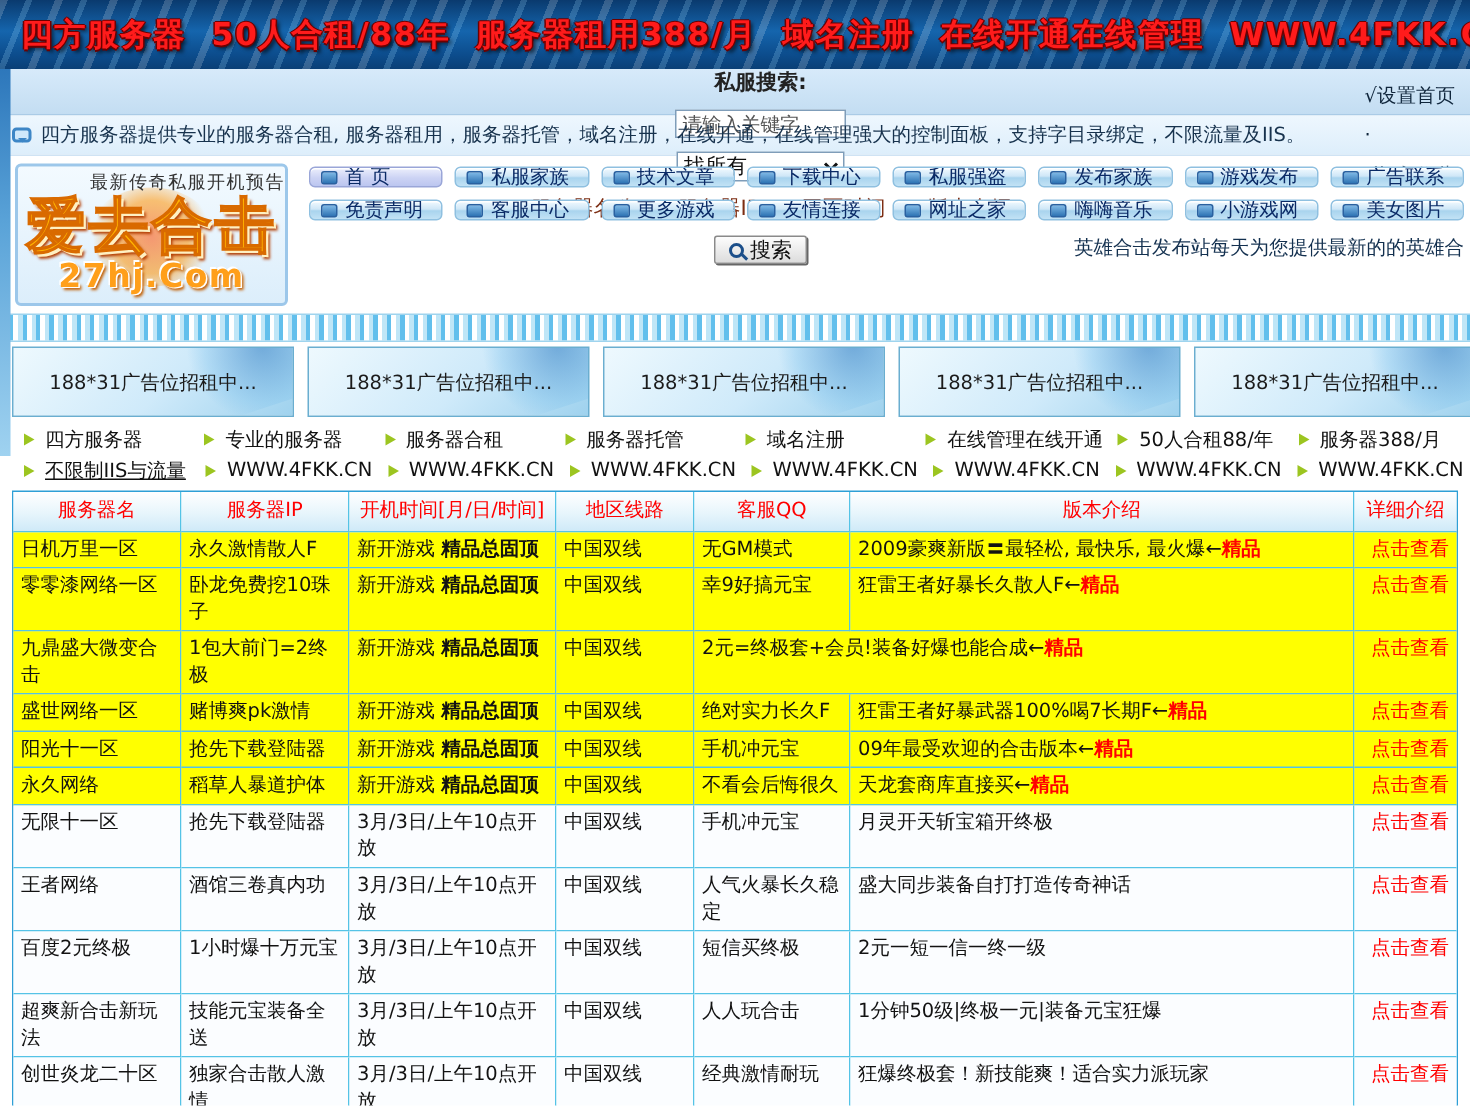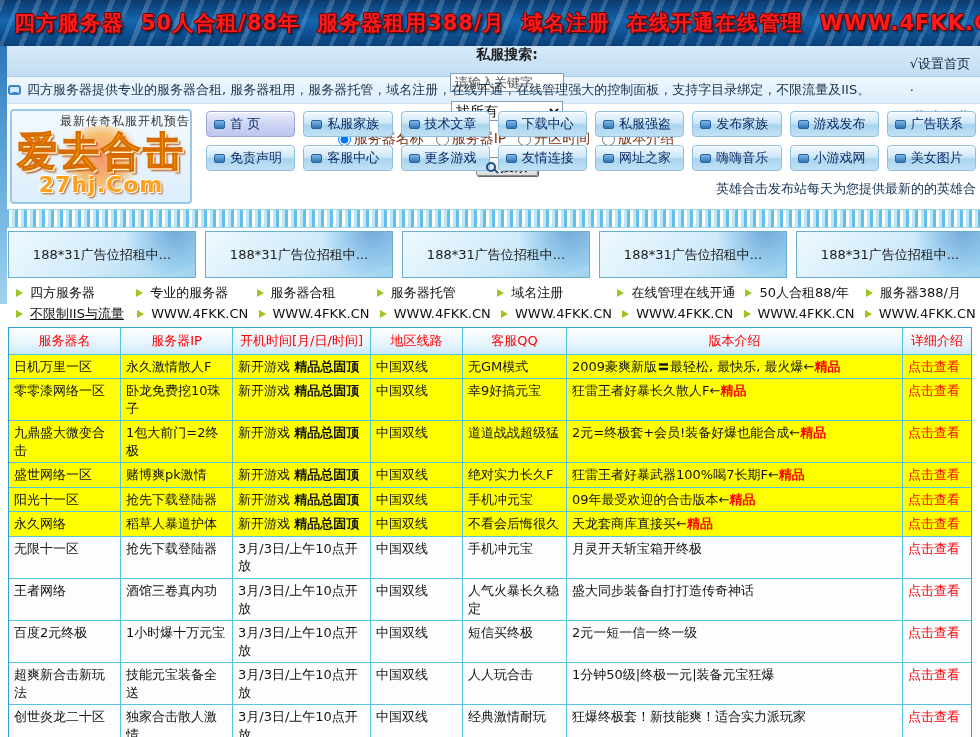--- a/index.html
+++ b/index.html
@@ -38,21 +38,21 @@
 
   
   .header-area { display:flex; padding:5px 2px 2px 10px; }
   .logo-box { width:182px; height:95px; border:2px solid #9cc7ea; border-radius:4px; background:linear-gradient(180deg,#f3faff,#dceefb); position:relative; overflow:hidden; text-align:center; flex:0 0 auto; }
   .logo-box::before { content:""; position:absolute; left:46px; top:14px; width:86px; height:66px; border-radius:50%; background:radial-gradient(circle,#ff4d00 0%,#ff9100 45%,rgba(255,145,0,0) 72%); opacity:.55; }
   .logo-tagline { position:relative; font-size:12px; color:#333; padding-top:2px; letter-spacing:1px;padding-left:48px; }
   .logo-title { position:relative; font-size:40px; font-weight:900; letter-spacing:2px; line-height:1.05; color:#ffb300; -webkit-text-stroke:1px #d96a00; text-shadow:2px 2px 0 #fff0c2,3px 3px 2px #b23c00; }
   .logo-domain { position:relative; font-size:22px; font-weight:900; color:#ff9f1a; letter-spacing:1px; text-shadow:1px 1px 0 #fff,-1px -1px 0 #fff,2px 2px 2px #c25e00; }
   .nav-area { flex:1; padding:2px 2px 0 14px; }
   .nav-grid { display:grid; grid-template-columns:repeat(8,1fr); gap:7px 8px; }
-  .nav-btn { height:26px; display:flex; align-items:center; gap:5px; padding-left:7px; font-size:13px; color:#0a2a66; background:linear-gradient(180deg,#f2faff 0%,#cfe7f7 45%,#a9d4ee 55%,#c2e2f5 100%); border:1px solid #8fc0e0; border-radius:4px; box-shadow:inset 0 1px 0 #fff; cursor:pointer; white-space:nowrap; overflow:hidden; }
+  .nav-btn { height:14px; display:flex; align-items:center; gap:5px; padding-left:7px; font-size:13px; color:#0a2a66; background:linear-gradient(180deg,#f2faff 0%,#cfe7f7 45%,#a9d4ee 55%,#c2e2f5 100%); border:1px solid #8fc0e0; border-radius:4px; box-shadow:inset 0 1px 0 #fff; cursor:pointer; white-space:nowrap; overflow:hidden; }
   .nav-btn.active { background:linear-gradient(180deg,#eceffc 0%,#ccd3f4 55%,#bcc6f0 100%); border-color:#9aa6d8; }
   .nav-icon { width:11px; height:9px; background:linear-gradient(180deg,#7fb9e6,#2f74b4); border:1px solid #2a61a0; border-radius:2px; flex:0 0 auto; }
   .marquee-row { margin-top:9px; font-size:13px; color:#13304f; text-align:right; white-space:nowrap; overflow:hidden; }
 
   
   .stripe-bar { height:19px; margin-top:3px; border-top:1px solid #9fd4ee; border-bottom:1px solid #9fd4ee; background:repeating-linear-gradient(90deg,#ffffff 0 3px,#bfe6f7 3px 6px,#62bfec 6px 9px); }
 
   
   .banners-row { display:flex; gap:9px; padding:3px 0 2px 8px; overflow:hidden; }
   .ad-banner { flex:0 0 188px; height:47px; border:1px solid #6aaed0; background:linear-gradient(135deg,#eef9fe 0%,#cfeafa 55%,#9fd2ee 100%); display:flex; align-items:center; justify-content:center; font-size:13px; color:#1b1b1b; position:relative; overflow:hidden; cursor:pointer; }
@@ -64,21 +64,21 @@
   .links-row { display:grid; grid-template-columns:repeat(8,1fr); align-items:center; height:21px; }
   .link-item { display:flex; align-items:center; gap:7px; font-size:13px; color:#111; padding-left:10px; white-space:nowrap; cursor:pointer; }
   .link-item.u span.lt { text-decoration:underline; }
   .tri { width:0; height:0; border-left:7px solid #9cc520; border-top:4px solid transparent; border-bottom:4px solid transparent; flex:0 0 auto; }
 
   
   .main-table { margin:3px 8px 0 8px; border:1px solid #2e9fd6; }
   .t-row { display:flex; }
   .t-cell { border-right:1px solid #54c3e6; border-bottom:1px solid #54c3e6; font-size:13px; color:#121212; padding:3px 5px; line-height:1.35; overflow:hidden; }
   .t-cell:last-child { border-right:none; }
-  .c0{flex:0 0 112px;} .c1{flex:0 0 112px;} .c2{flex:0 0 138px;} .c3{flex:0 0 92px;} .c4{flex:0 0 104px;} .c5{flex:1;} .c6{flex:0 0 68px; text-align:left; color:#f00; cursor:pointer;}
+  .c0{flex:0 0 112px;} .c1{flex:0 0 112px;} .c2{flex:0 0 138px;} .c3{flex:0 0 92px;} .c4{flex:0 0 104px;} .c5{flex:1;} .c6{flex:0 0 68px; text-align:right; color:#f00; cursor:pointer;}
   .t-head .t-cell { background:linear-gradient(180deg,#ffffff 0%,#e7f5fc 55%,#cfeaf8 100%); color:#f00; text-align:center; font-size:13px; padding:4px 2px; cursor:default; }
   .t-head .c6 { color:#f00; }
   .row-hl .t-cell { background:#ffff00; }
   .row-wh .t-cell { background:#fbfdff; }
   .bold { font-weight:bold; }
   .badge { color:#f00; font-weight:bold; }
 </style>
 </head>
 <body>
 
@@ -330,21 +330,20 @@
       <div class="t-cell c3">中国双线</div>
       <div class="t-cell c4">幸9好搞元宝</div>
       <div class="t-cell c5"><span>狂雷王者好暴长久散人F←</span><span class="badge">精品</span></div>
       <div class="t-cell c6">点击查看</div>
     </div>
     <div class="t-row row-hl">
       <div class="t-cell c0">九鼎盛大微变合击</div>
       <div class="t-cell c1">1包大前门=2终极</div>
       <div class="t-cell c2"><span>新开游戏 </span><span class="bold">精品总固顶</span></div>
       <div class="t-cell c3">中国双线</div>
-      <div class="t-cell c4">道道战战超级猛</div>
       <div class="t-cell c5"><span>2元=终极套+会员!装备好爆也能合成←</span><span class="badge">精品</span></div>
       <div class="t-cell c6">点击查看</div>
     </div>
     <div class="t-row row-hl">
       <div class="t-cell c0">盛世网络一区</div>
       <div class="t-cell c1">赌博爽pk激情</div>
       <div class="t-cell c2"><span>新开游戏 </span><span class="bold">精品总固顶</span></div>
       <div class="t-cell c3">中国双线</div>
       <div class="t-cell c4">绝对实力长久F</div>
       <div class="t-cell c5"><span>狂雷王者好暴武器100%喝7长期F←</span><span class="badge">精品</span></div>

